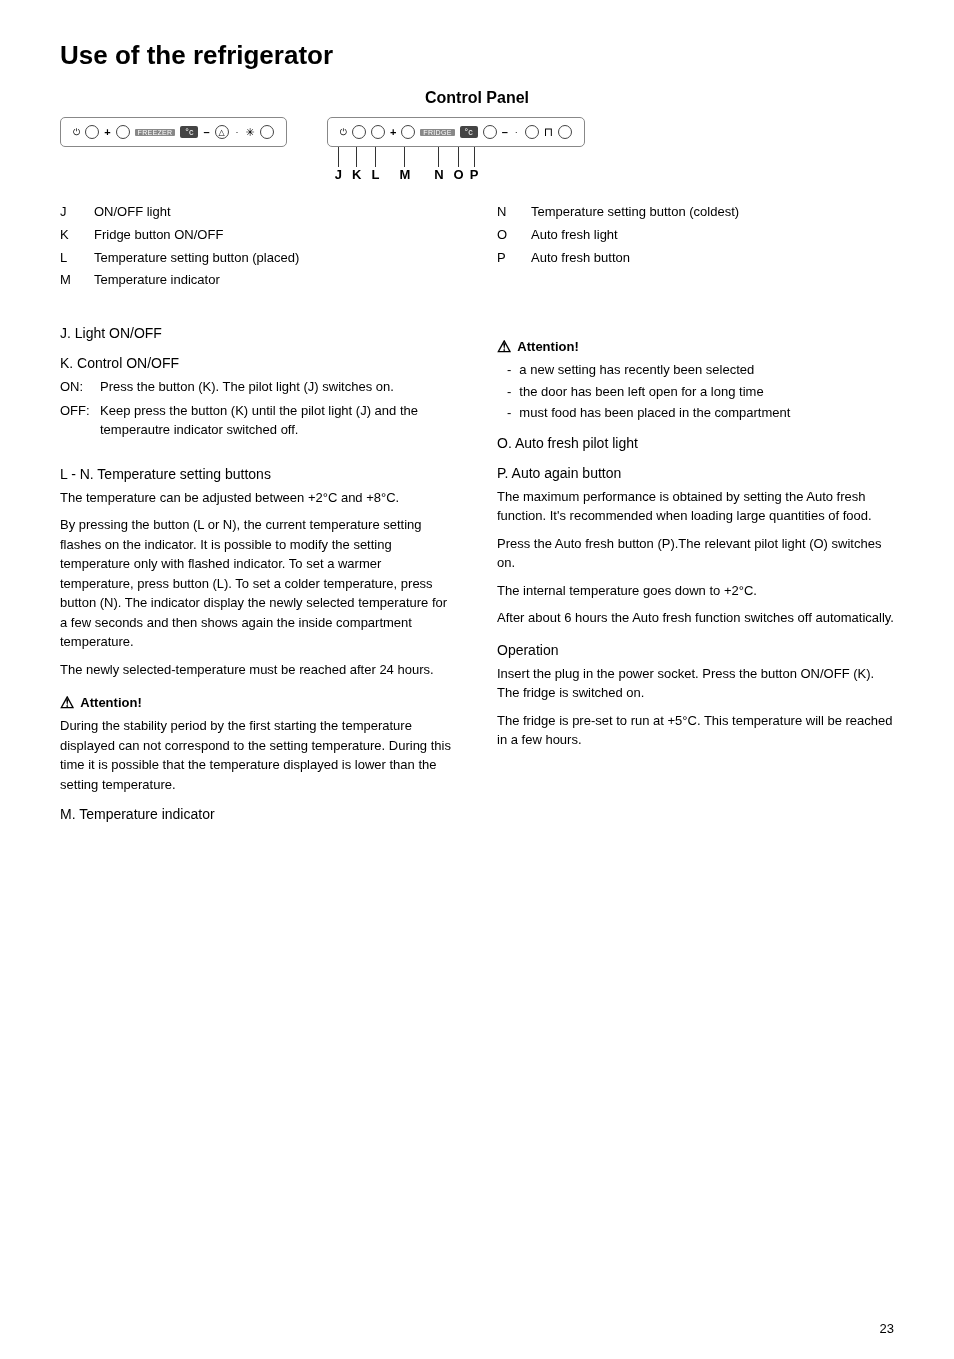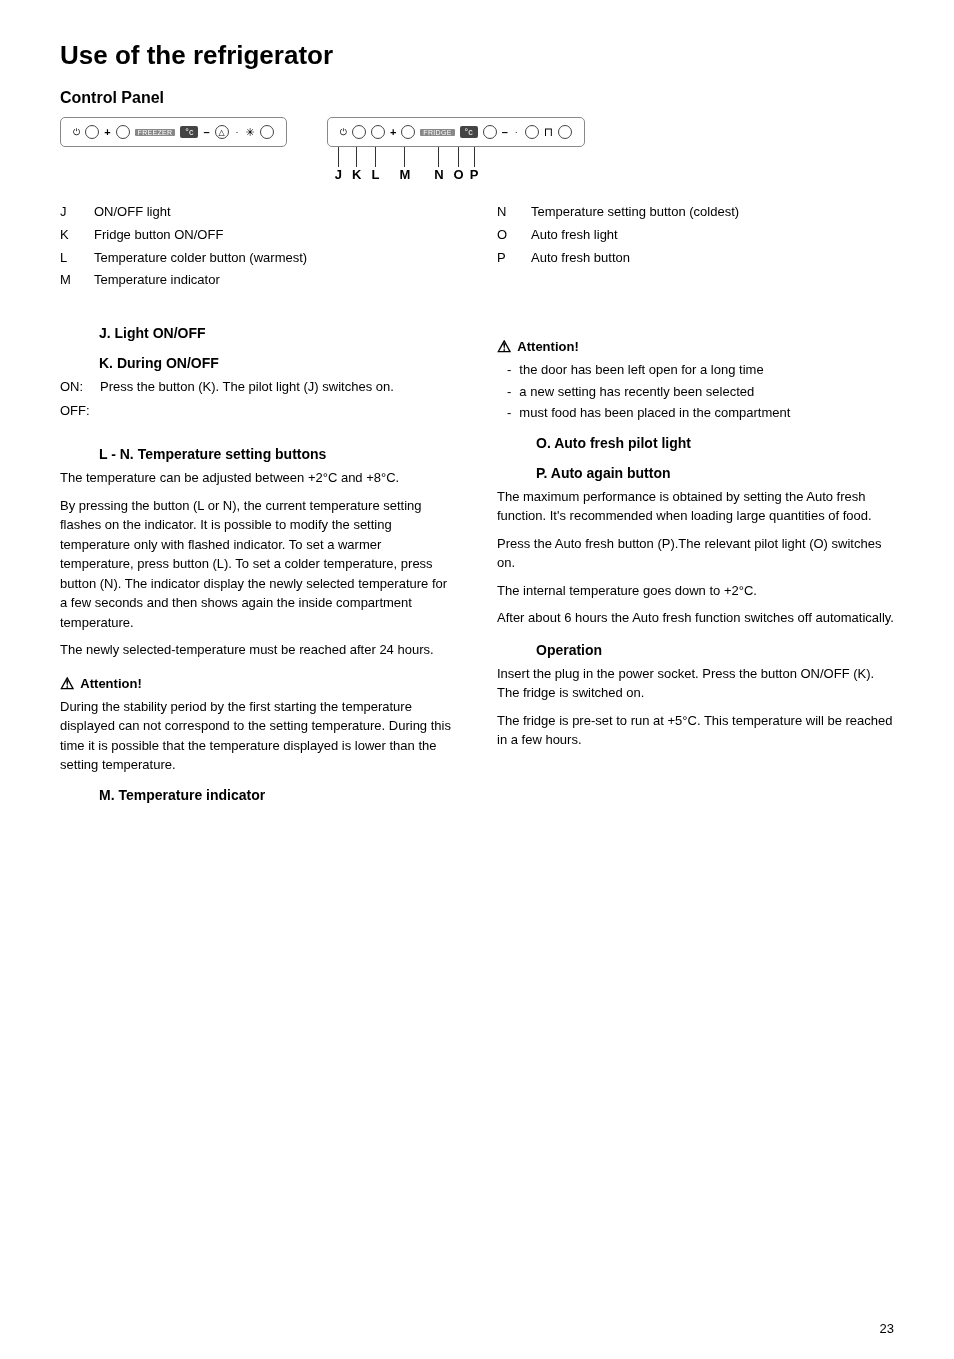--- a/index.html
+++ b/index.html
@@ -15,26 +15,26 @@
     }
     h1 {
       font-size: 26px;
       font-weight: bold;
       margin-bottom: 18px;
     }
     h2 {
       font-size: 16px;
       font-weight: bold;
       margin-bottom: 10px;
+      text-align: center;
     }
     h3 {
       font-size: 14px;
-      font-weight: bold;
+      font-weight: normal;
       margin-bottom: 6px;
-      margin-left: 39px;
     }
     p { margin-bottom: 8px; line-height: 1.5; }
 
     .two-col {
       display: flex;
       gap: 40px;
     }
     .col-left { flex: 1; }
     .col-right { flex: 1; }
 
@@ -271,21 +271,21 @@
       <li>
           <span class="letter">J</span>
           <span>ON/OFF light</span>
         </li>
       <li>
           <span class="letter">K</span>
           <span>Fridge button ON/OFF</span>
         </li>
       <li>
           <span class="letter">L</span>
-          <span>Temperature colder button (warmest)</span>
+          <span>Temperature setting button (placed)</span>
         </li>
       <li>
           <span class="letter">M</span>
           <span>Temperature indicator</span>
         </li>
     </ul>
   </div>
   <div class="col-right">
     <ul class="component-list">
       <li>
@@ -305,28 +305,29 @@
 </div>
 
 <div class="two-col">
 
   <div class="col-left">
     <div class="section-divider">
       <h3>J. Light ON/OFF</h3>
     </div>
 
     <div class="section-divider">
-      <h3>K. During ON/OFF</h3>
+      <h3>K. Control ON/OFF</h3>
       <ul class="on-off-list">
         <li>
           <span class="label-tag">ON:</span>
           <span>Press the button (K). The pilot light (J) switches on.</span>
         </li>
         <li>
           <span class="label-tag">OFF:</span>
+          <span>Keep press the button (K) until the pilot light (J) and the temperautre indicator switched off.</span>
         </li>
       </ul>
     </div>
 
     <div class="section-divider">
       <h3>L - N. Temperature setting buttons</h3>
       <p>The temperature can be adjusted between +2°C and +8°C.</p>
       <p>By pressing the button (L or N), the current temperature setting flashes on the indicator. It is possible to modify the setting temperature only with flashed indicator. To set a warmer temperature, press button (L). To set a colder temperature, press button (N). The indicator display the newly selected temperature for a few seconds and then shows again the inside compartment temperature.</p>
       <p>The newly selected-temperature must be reached after 24 hours.</p>
     </div>
@@ -345,24 +346,24 @@
   </div>
 
   <div class="col-right">
     <div class="attention-block">
       <div class="attention-title">
         <span class="attention-triangle">⚠</span>
         <span>Attention!</span>
       </div>
       <ul class="dash-list">
         <li>
+            <span>a new setting has recently been selected</span>
+          </li>
+        <li>
             <span>the door has been left open for a long time</span>
-          </li>
-        <li>
-            <span>a new setting has recently been selected</span>
           </li>
         <li>
             <span>must food has been placed in the compartment</span>
           </li>
       </ul>
     </div>
 
     <div class="section-divider">
       <h3>O. Auto fresh pilot light</h3>
     </div>

